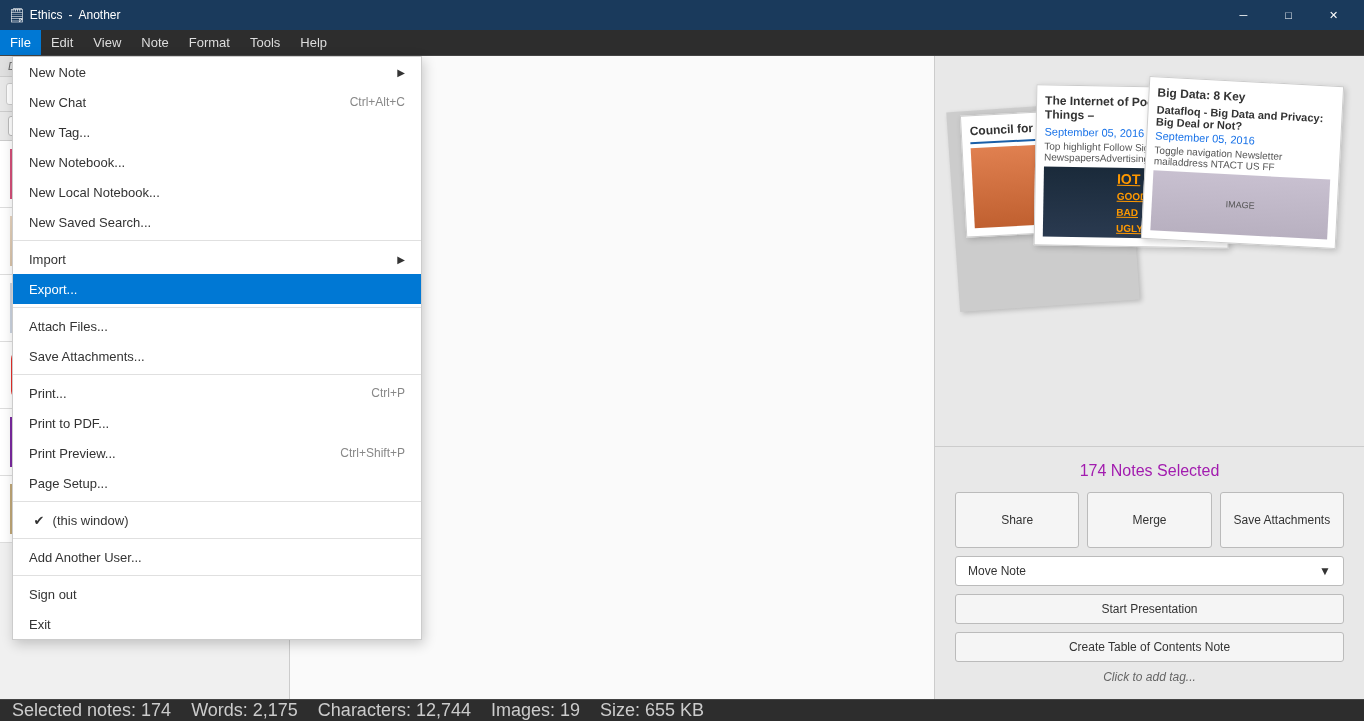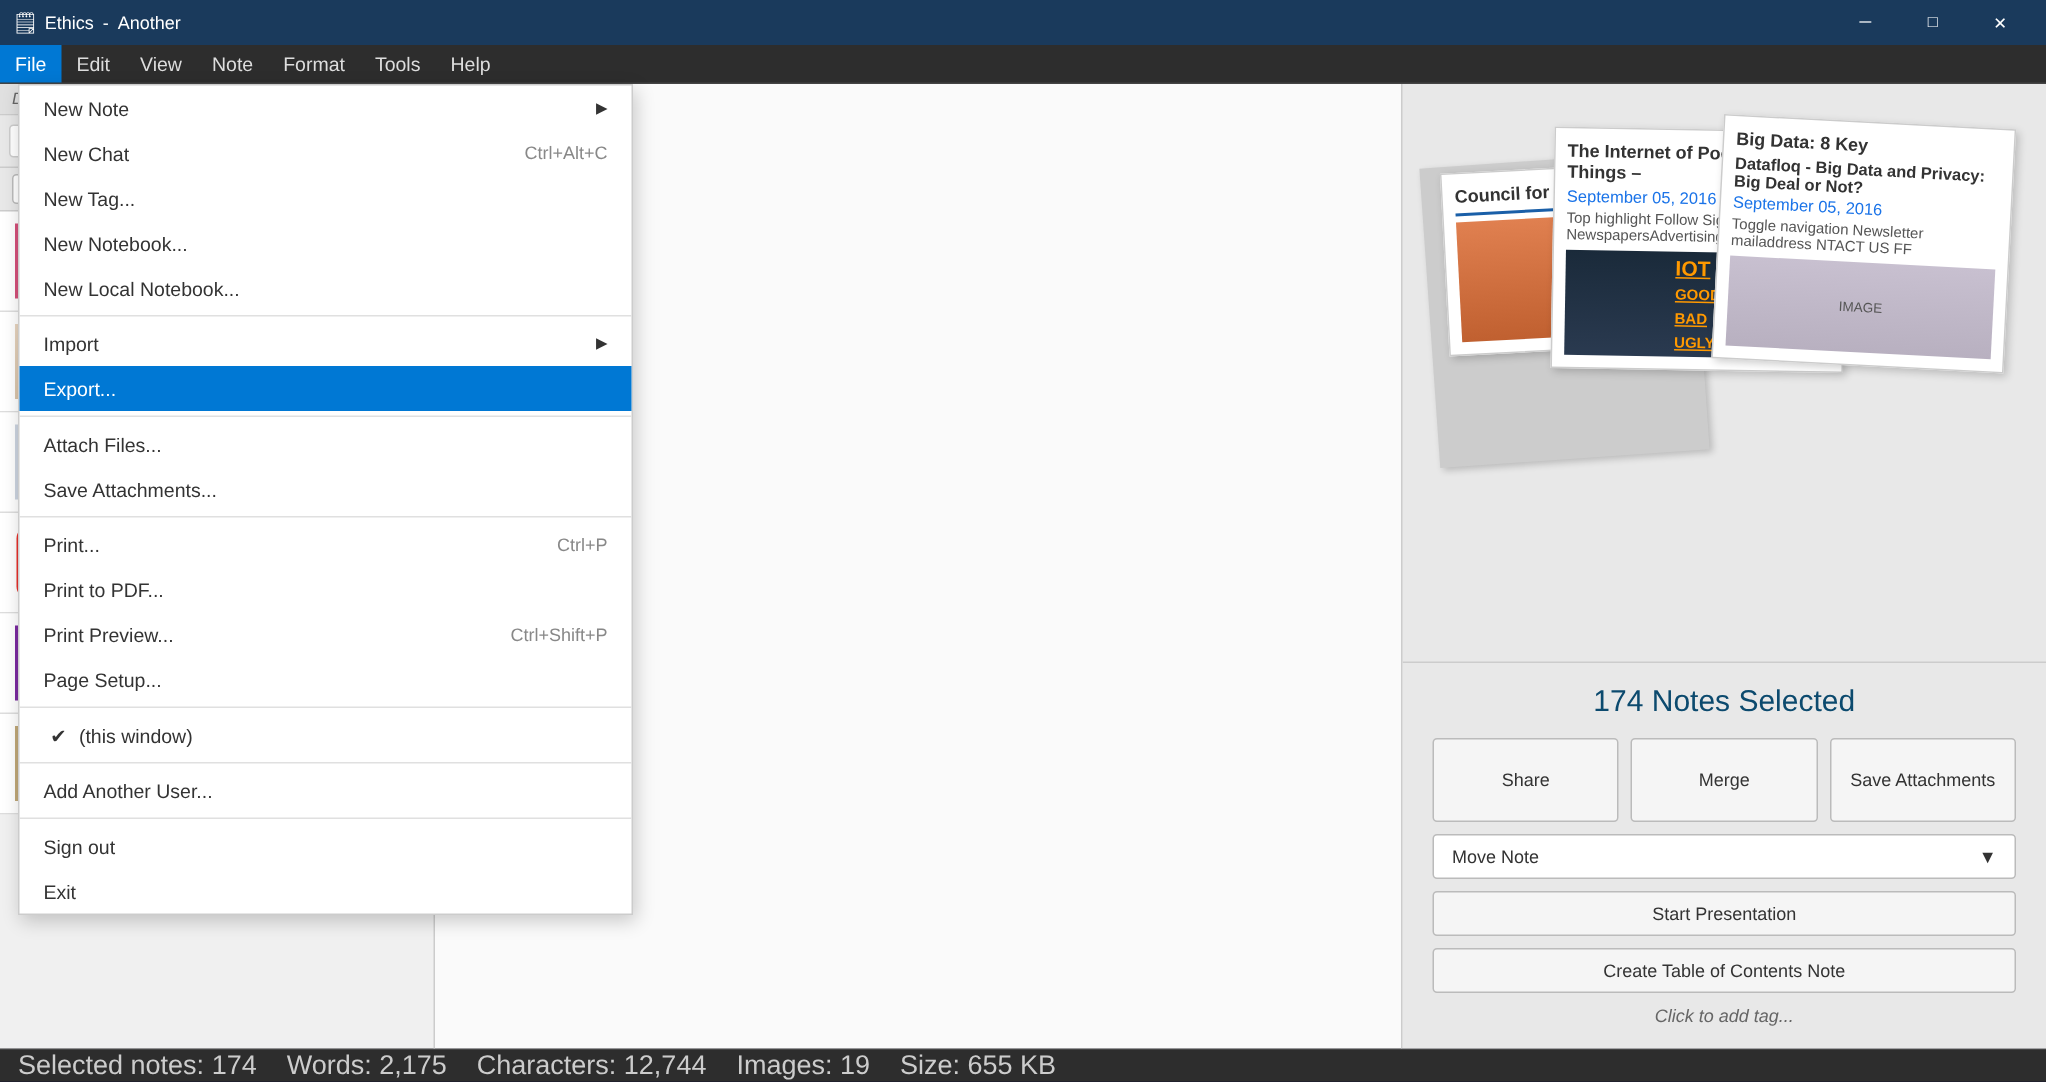--- a/index.html
+++ b/index.html
@@ -153,23 +153,23 @@
 
     
     #actions-panel {
       width: 100%;
       padding: 15px 20px;
       background: #e8e8e8;
       border-top: 1px solid #ccc;
     }
     .selected-count {
       text-align: center;
-      font-size: 20px;
+      font-size: 16px;
       font-weight: 500;
-      color: #0c4a6e;
+      color: #a21caf;
       margin-bottom: 12px;
     }
     .action-row {
       display: flex;
       gap: 8px;
       margin-bottom: 8px;
     }
     .action-btn {
       flex: 1;
       padding: 20px 10px;
@@ -476,20 +476,21 @@
     <span>New Note</span>
     <span class="arrow">▶</span>
   </div>
   <div class="fm-item">
     <span>New Chat</span>
     <span class="shortcut">Ctrl+Alt+C</span>
   </div>
   <div class="fm-item">New Tag...</div>
   <div class="fm-item">New Notebook...</div>
   <div class="fm-item">New Local Notebook...</div>
+  <div class="fm-item">New Saved Search...</div>
   <div class="fm-separator"></div>
   <div class="fm-item">
     <span>Import</span>
     <span class="arrow">▶</span>
   </div>
   <div class="fm-item highlighted">Export...</div>
   <div class="fm-separator"></div>
   <div class="fm-item">Attach Files...</div>
   <div class="fm-item">Save Attachments...</div>
   <div class="fm-separator"></div>

